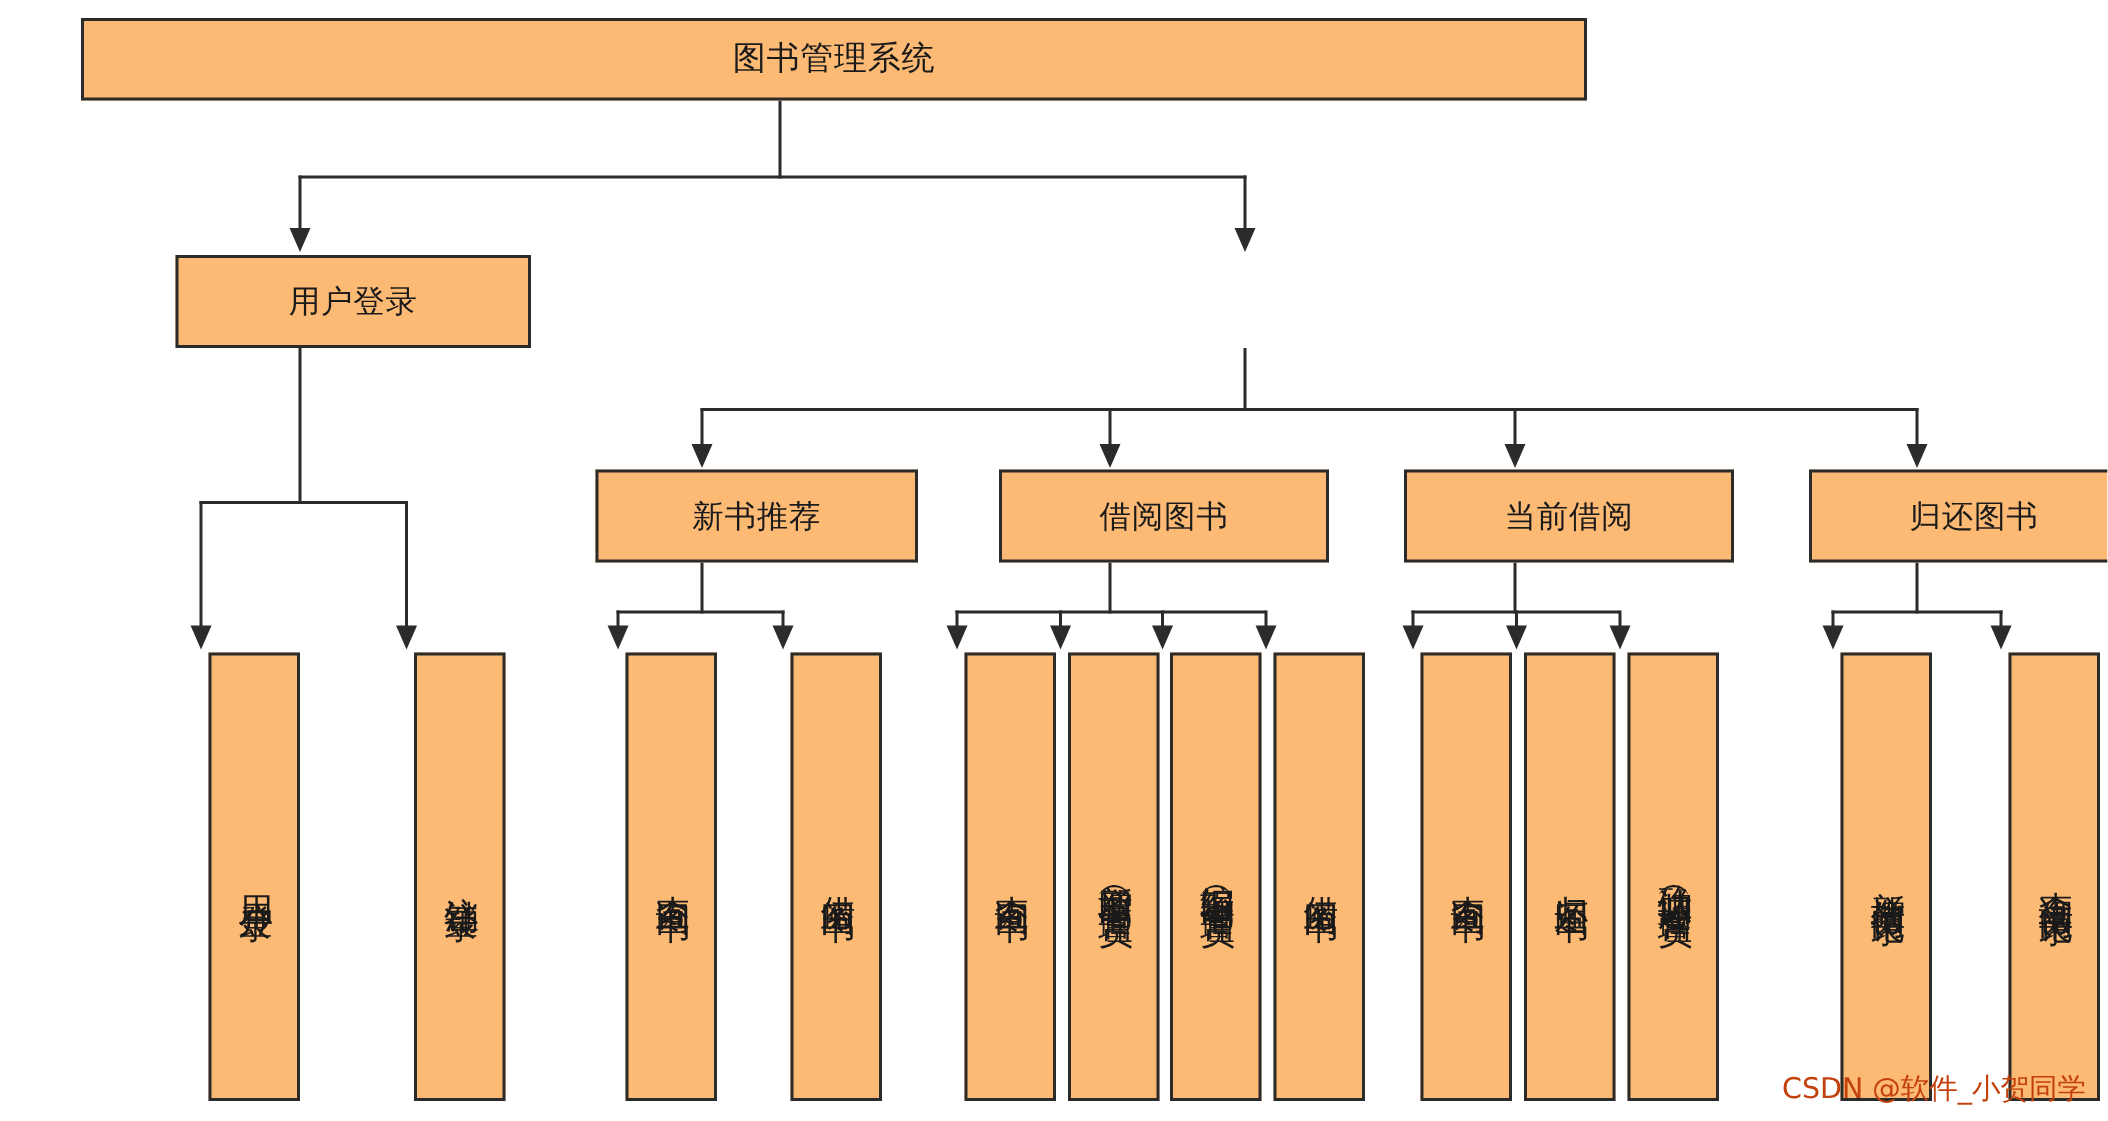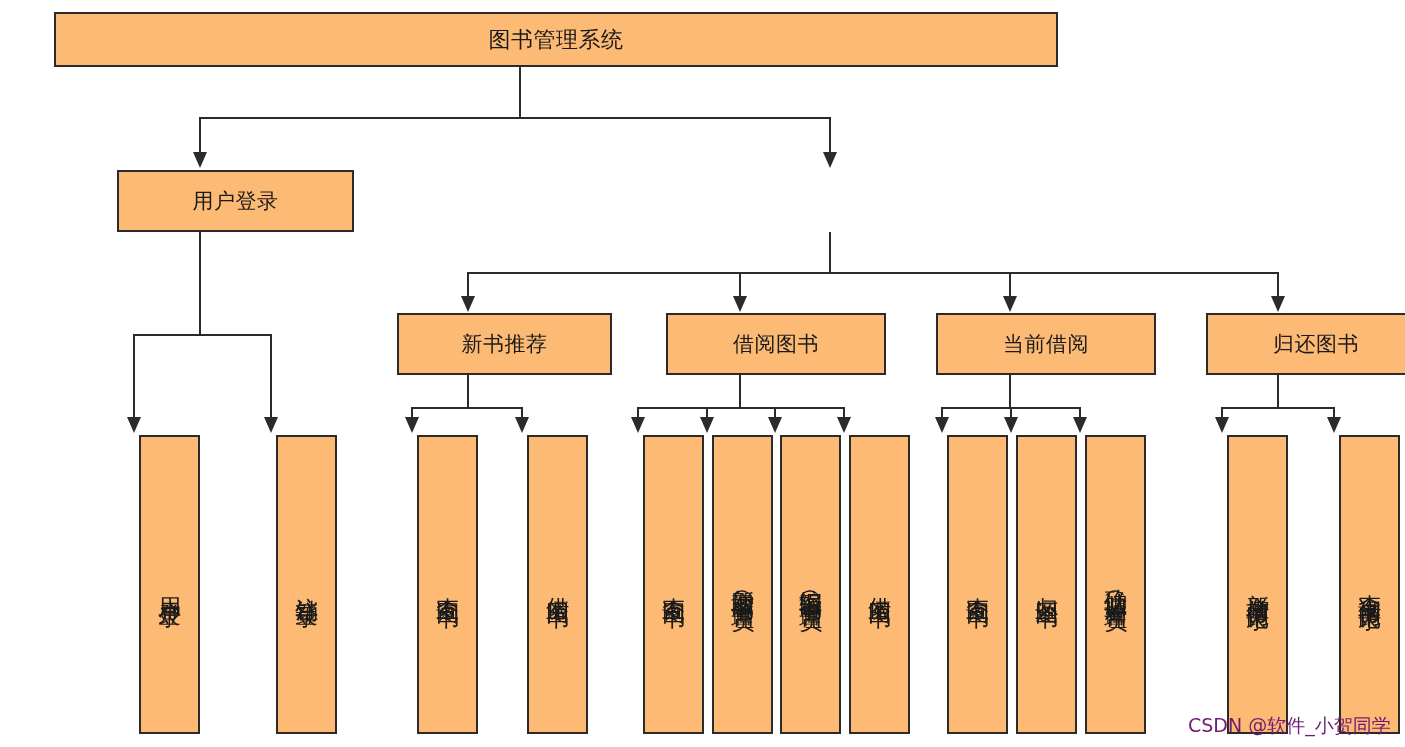--- a/index.html
+++ b/index.html
@@ -69,21 +69,21 @@
     width: 0;
     height: 0;
     border-left: 7px solid transparent;
     border-right: 7px solid transparent;
     border-top: 16px solid #2b2b2b;
     z-index: 2;
   }
   
   #watermark {
     position: absolute;
-    color: #701a75;
+    color: #c2410c;
     font-size: 19px;
     white-space: nowrap;
     z-index: 5;
     font-family: "DejaVu Sans", "Liberation Sans", sans-serif;
   }
 </style>
 </head>
 <body>
 
 <div id="canvas">

